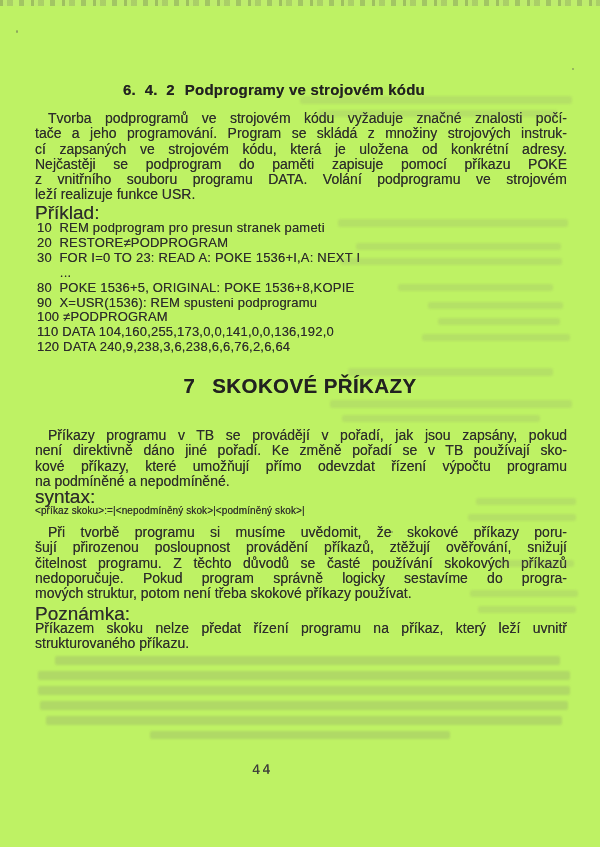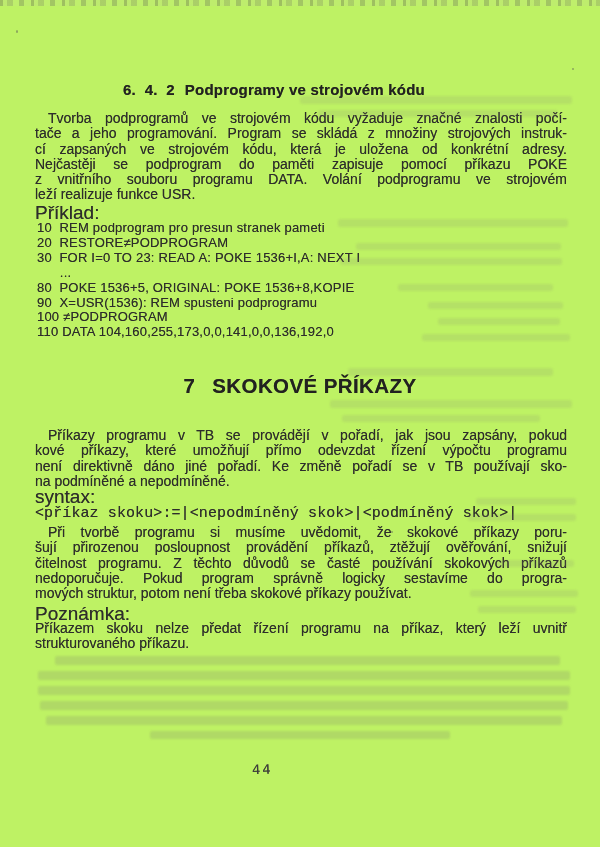--- a/index.html
+++ b/index.html
@@ -30,21 +30,21 @@
     font-size:20.5px;font-weight:bold;letter-spacing:.4px;color:#222220;white-space:nowrap;
   }
   .h2 .hnum{margin-right:17px;}
   .para{font-size:14px;line-height:15.3px;}
   .para .tline{text-align:justify;text-align-last:justify;overflow:hidden;}
   .para .tline.last{text-align-last:left;}
   .para.indent .tline:first-child{text-indent:13px;}
   .label{font-size:19px;line-height:15px;}
   .code{font-size:13px;}
   .code .tline{white-space:pre;line-height:14.9px;letter-spacing:.2px;}
-  .syntaxline{font-size:15px;letter-spacing:.1px;white-space:nowrap;font-family:Liberation Mono, monospace;}
+  .syntaxline{font-size:10px;letter-spacing:.1px;white-space:nowrap;}
   .pagenum{
     position:absolute;left:252px;top:762px;
     font-family:"DejaVu Sans",sans-serif;font-size:13px;color:#3e3e3c;
     letter-spacing:2px;transform:rotate(-2deg);
   }
   .ghost{position:absolute;background:rgba(128,128,117,.15);filter:blur(1.3px);border-radius:2px;}
   .ghost.dark{background:rgba(120,120,108,.20);}
   .speck{position:absolute;background:rgba(90,90,85,.5);border-radius:50%;}
   
   .page{text-shadow:0 0 .35px rgba(45,45,42,.65);}
@@ -73,30 +73,31 @@
 
   <div class="block code" style="top:221px;left:37px">
       <div class="tline">10  REM podprogram pro presun stranek pameti</div>
       <div class="tline">20  RESTORE≠PODPROGRAM</div>
       <div class="tline">30  FOR I=0 TO 23: READ A: POKE 1536+I,A: NEXT I</div>
       <div class="tline">      ...</div>
       <div class="tline">80  POKE 1536+5, ORIGINAL: POKE 1536+8,KOPIE</div>
       <div class="tline">90  X=USR(1536): REM spusteni podprogramu</div>
       <div class="tline">100 ≠PODPROGRAM</div>
       <div class="tline">110 DATA 104,160,255,173,0,0,141,0,0,136,192,0</div>
+      <div class="tline last">120 DATA 240,9,238,3,6,238,6,6,76,2,6,64</div>
     </div>
 
   <div class="h2">
     <span class="hnum">7</span><span class="htitle">SKOKOVÉ PŘÍKAZY</span>
   </div>
 
   <div class="block para indent" style="top:428px">
       <div class="tline">Příkazy programu v TB se provádějí v pořadí, jak jsou zapsány, pokud</div>
+      <div class="tline">není direktivně dáno jiné pořadí. Ke změně pořadí se v TB používají sko-</div>
       <div class="tline">kové příkazy, které umožňují přímo odevzdat řízení výpočtu programu</div>
-      <div class="tline">není direktivně dáno jiné pořadí. Ke změně pořadí se v TB používají sko-</div>
       <div class="tline last">na podmíněné a nepodmíněné.</div>
     </div>
 
   <div class="block label" style="top:489px">syntax:</div>
 
   <div class="block syntaxline" style="top:505px">&lt;příkaz skoku&gt;:=|&lt;nepodmíněný skok&gt;|&lt;podmíněný skok&gt;|</div>
 
   <div class="block para indent" style="top:525px">
       <div class="tline">Při tvorbě programu si musíme uvědomit, že skokové příkazy poru-</div>
       <div class="tline">šují přirozenou posloupnost provádění příkazů, ztěžují ověřování, snižují</div>

